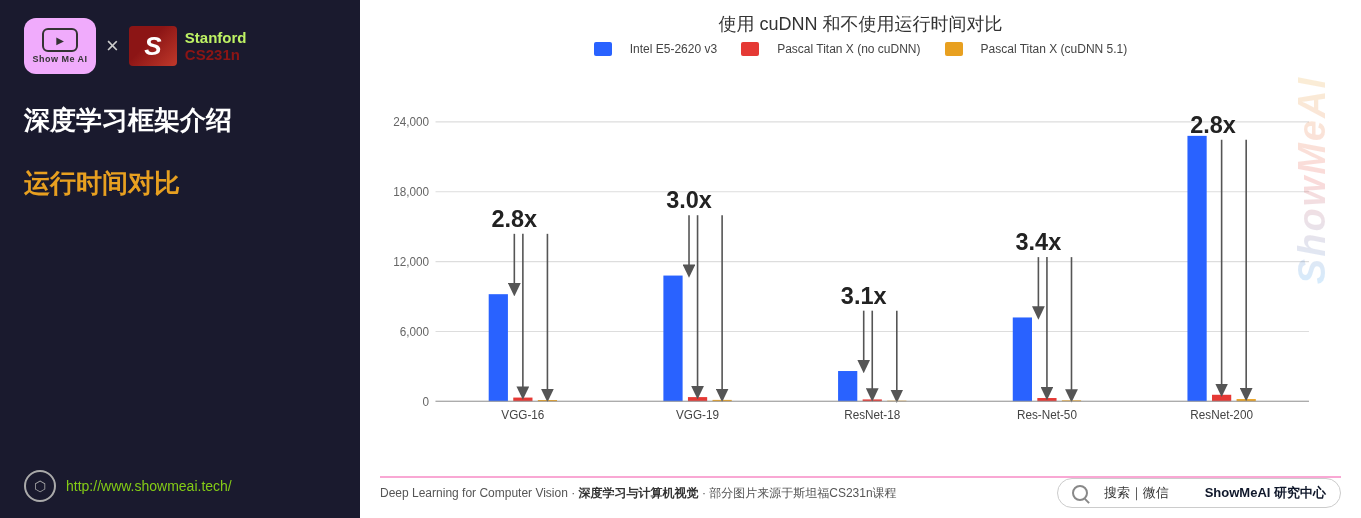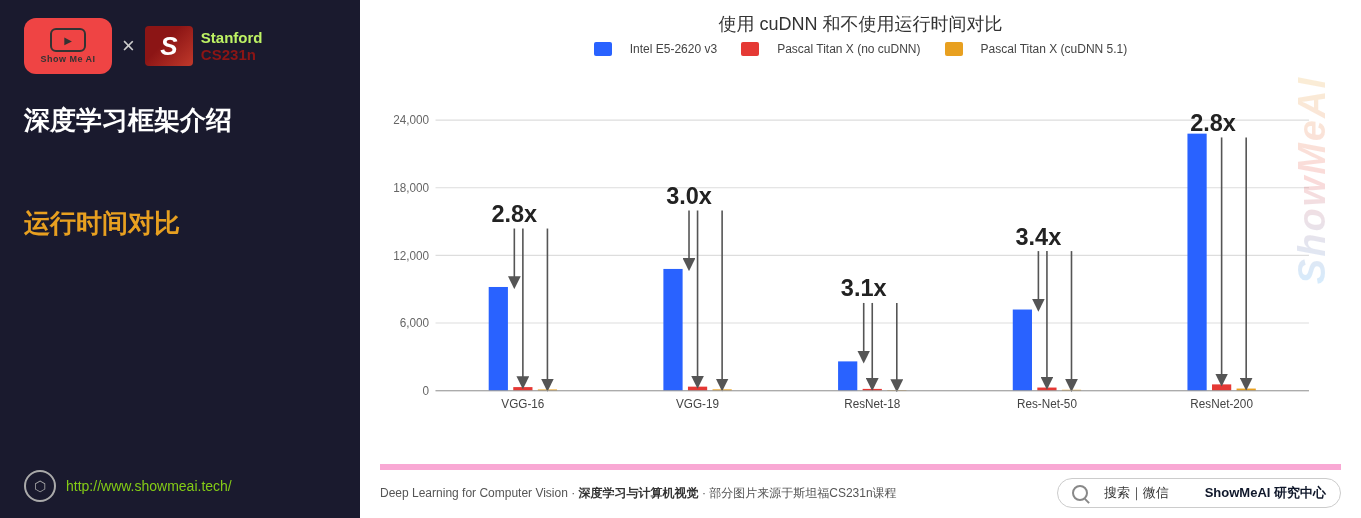--- a/index.html
+++ b/index.html
@@ -25,23 +25,23 @@
     }
 
     .logo-row {
       display: flex;
       align-items: center;
       gap: 10px;
       margin-bottom: 28px;
     }
 
     .showme-logo {
-      background: #ef4444;
+      background: #f0abfc;
       border-radius: 12px;
-      width: 88px;
+      width: 72px;
       height: 56px;
       display: flex;
       flex-direction: column;
       align-items: center;
       justify-content: center;
       padding: 4px;
     }
 
     .showme-logo-icon {
       width: 36px;
@@ -127,21 +127,20 @@
       font-weight: 700;
       color: #e8a020;
       margin-bottom: 14px;
     }
 
     .section-label-2 {
       font-size: 26px;
       font-weight: 700;
       color: #e8a020;
       margin-bottom: 28px;
-      margin-top: 40px;
     }
 
     .website-row {
       display: flex;
       align-items: center;
       gap: 10px;
       margin-top: auto;
     }
 
     .nav-icon {
@@ -231,22 +230,22 @@
       writing-mode: vertical-rl;
       text-orientation: mixed;
       transform: rotate(180deg);
       letter-spacing: 2px;
     }
 
     .footer-row {
       display: flex;
       align-items: center;
       justify-content: space-between;
-      padding: 8px 0 10px 0;
-      border-top: 6px solid #f9a8d4;
+      padding: 0 0 10px 0;
+      border-top: 2px solid #f9a8d4;
     }
 
     .footer-text {
       font-size: 12px;
       color: #555;
     }
 
     .footer-text strong {
       font-weight: 700;
       color: #333;

